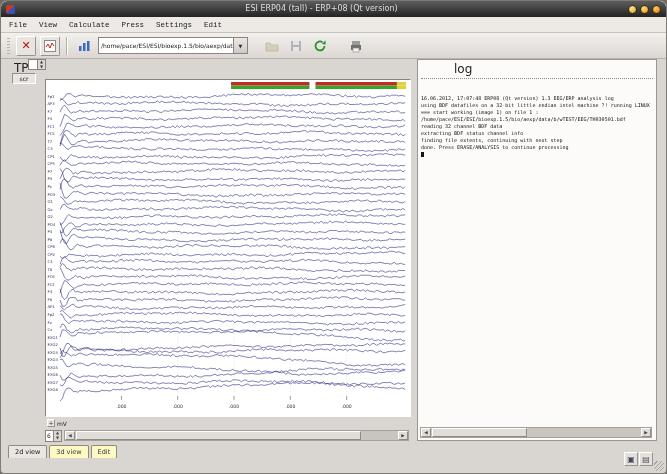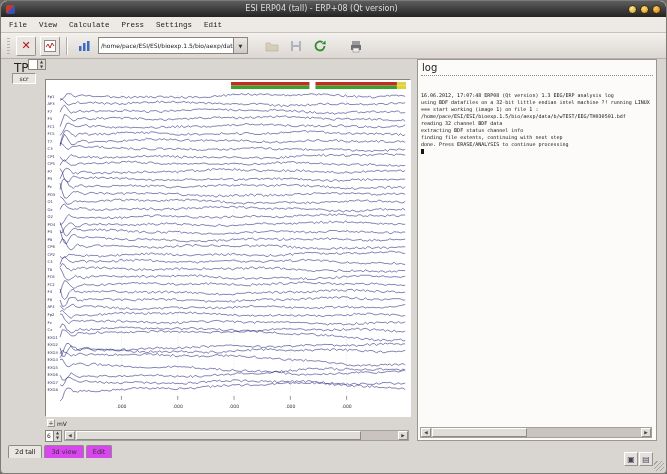--- a/index.html
+++ b/index.html
@@ -47,28 +47,28 @@
   .gain-spin{position:absolute;left:44px;top:429px;width:17px;height:12px;background:#fff;border:1px solid #89857e;box-sizing:border-box;display:flex;}
   
   .hscroll{position:absolute;height:11px;background:#c9c4bf;border:1px solid #a39f99;display:flex;box-sizing:border-box;}
   .sarrow{width:10px;flex:0 0 auto;background:#e0dcd7;border:1px solid;border-color:#fff #8e8a84 #8e8a84 #fff;box-sizing:border-box;font-size:4.5px;line-height:8px;text-align:center;color:#444;}
   .strack{flex:1;position:relative;}
   .sthumb{position:absolute;top:0;bottom:0;background:#e0dcd7;border:1px solid;border-color:#fff #8e8a84 #8e8a84 #fff;box-sizing:border-box;}
   
   .splitter{position:absolute;left:411px;top:58px;width:4px;height:382px;}
   
   .log-panel{position:absolute;left:416px;top:58px;width:240px;height:382px;background:#fcfbf9;border:1px solid #9b978f;box-sizing:border-box;}
-  .log-title{font-size:10px;color:#222;padding:2px 0 1px 4px;}
+  .log-title{font-size:12px;color:#222;padding:2px 0 1px 4px;margin-left:32px;}
   .log-sep{border-top:1px dotted #8d8983;margin:1px 3px 0 3px;}
   .log-lines{padding:16px 3px 0 3px;}
   .log-line{font:5px/7px "DejaVu Sans Mono",monospace;color:#141414;white-space:nowrap;overflow:hidden;}
   .log-cursor{width:3px;height:5px;background:#141414;margin-top:1px;}
   
   .tabs{position:absolute;left:7px;top:444px;display:flex;align-items:flex-end;}
-  .tab{font-size:6.5px;line-height:8px;padding:2px 6px;background:#d946ef;border:1px solid #8e8a84;border-bottom:none;border-radius:2px 2px 0 0;margin-right:2px;color:#333;}
+  .tab{font-size:6.5px;line-height:8px;padding:2px 6px;background:#fef9c3;border:1px solid #8e8a84;border-bottom:none;border-radius:2px 2px 0 0;margin-right:2px;color:#333;}
   .tab.active{background:#eae6e2;color:#111;}
   .corner-btn{position:absolute;width:14px;height:14px;border:1px solid;border-color:#fff #96928c #96928c #fff;background:#e4e0dc;box-sizing:border-box;display:flex;align-items:center;justify-content:center;font-size:8px;color:#445;}
   .grip{position:absolute;right:2px;bottom:2px;width:10px;height:10px;background:
     repeating-linear-gradient(135deg,transparent 0 2px,#a7a39d 2px 3px);}
 </style>
 </head>
 <body>
 
 <div class="window">
 
@@ -298,21 +298,21 @@
     <div class="hscroll" style="left:2px;bottom:2px;width:232px;position:absolute;">
       <span class="sarrow">◀</span>
       <span class="strack">
           <span class="sthumb" style="left:1px;width:95px;"></span>
         </span>
       <span class="sarrow">▶</span>
     </div>
   </div>
 
   <div class="tabs" id="tabs">
-      <span class="tab active">2d tall</span>
+      <span class="tab active">2d view</span>
       <span class="tab">3d view</span>
       <span class="tab">Edit</span>
     </div>
 
   <span class="corner-btn" style="right:28px;bottom:7px;">
       <span>▣</span>
     </span>
   <span class="corner-btn" style="right:13px;bottom:7px;">
       <span>▤</span>
     </span>

